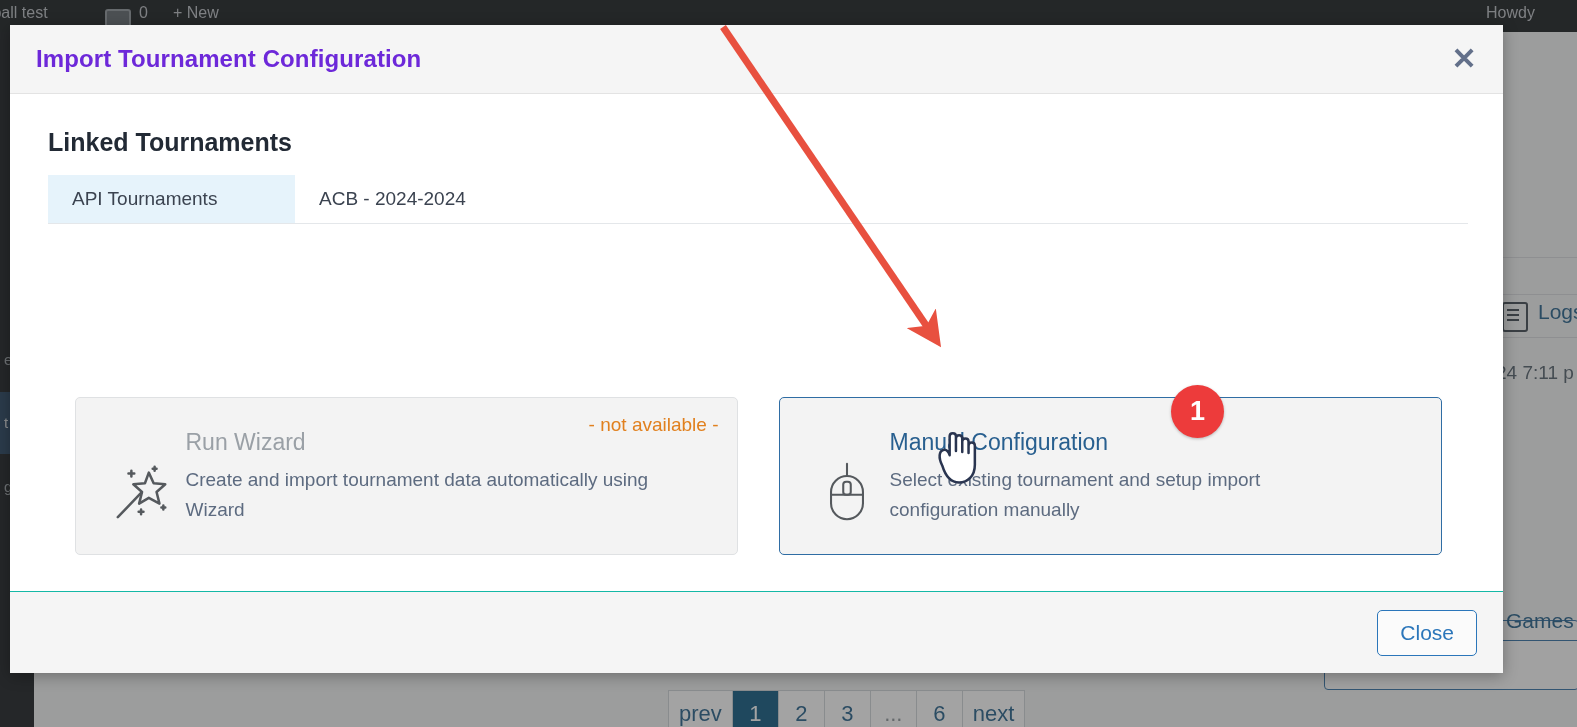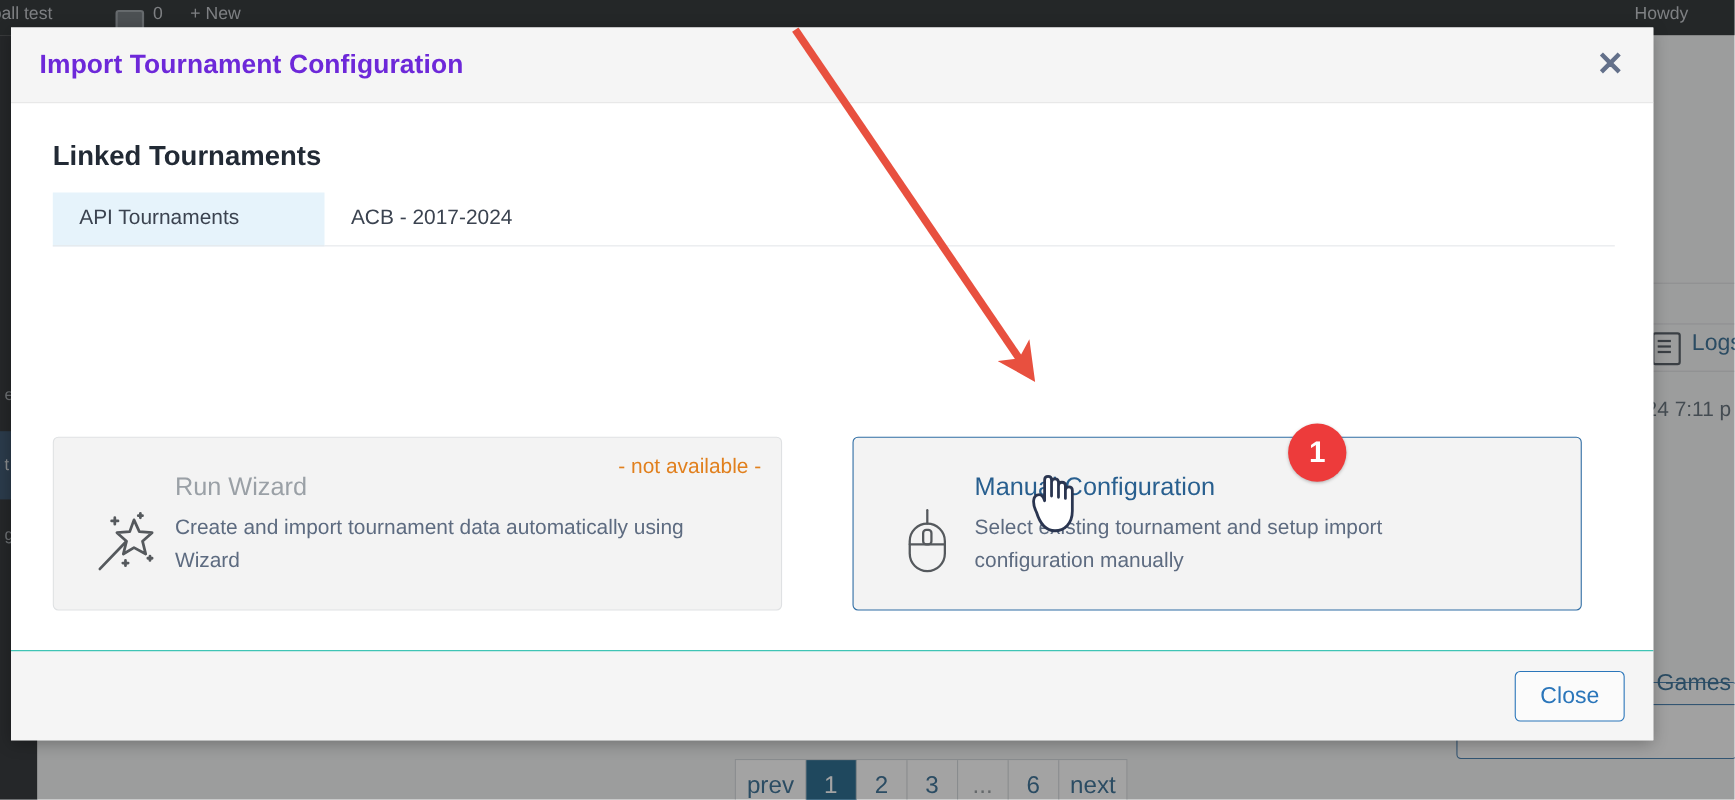--- a/index.html
+++ b/index.html
@@ -113,21 +113,21 @@
   .lt-label {
     width: 223px; padding-left: 24px !important; color: #333b46;
   }
   .lt-label.api { background: #e6f3fb; }
   .lt-label.local { background: #edfaee; }
   .lt-value { padding-left: 24px !important; color: #3b4350; }
 
   
   .cards {
     position: absolute; left: 38px; top: 303px;
-    width: 1420px; display: flex; gap: 64px;
+    width: 1420px; display: flex; gap: 41px; justify-content: center;
   }
   .card {
     width: 663px; height: 158px; box-sizing: border-box;
     border: 1px solid #dfe1e3; border-radius: 5px; background: #f3f3f3;
     position: relative; padding: 22px 24px 0 24px; display: flex;
   }
   .card.selected { border: 1px solid #2f6da4; }
   .card-icon {
     width: 86px; flex: 0 0 86px; display: flex; align-items: center;
     justify-content: center; padding-top: 10px;
@@ -232,21 +232,21 @@
       <div class="modal-close">✕</div>
     </div>
 
     <div class="modal-body">
       <h2 class="section-title">Linked Tournaments</h2>
 
       <table class="linked-table">
         <tbody>
             <tr>
           <td class="lt-label api">API Tournaments</td>
-          <td class="lt-value">ACB - 2017-2024</td>
+          <td class="lt-value">ACB - 2024-2024</td>
         </tr>
       </tbody>
         </table>
 
       <div class="cards">
 
         <div class="card">
           <div class="card-badge">- not available -</div>
           <div class="card-icon">
             <svg width="62" height="62" viewBox="0 0 64 64" fill="none" stroke="#55595d" stroke-width="2.6" stroke-linecap="round" stroke-linejoin="round">

